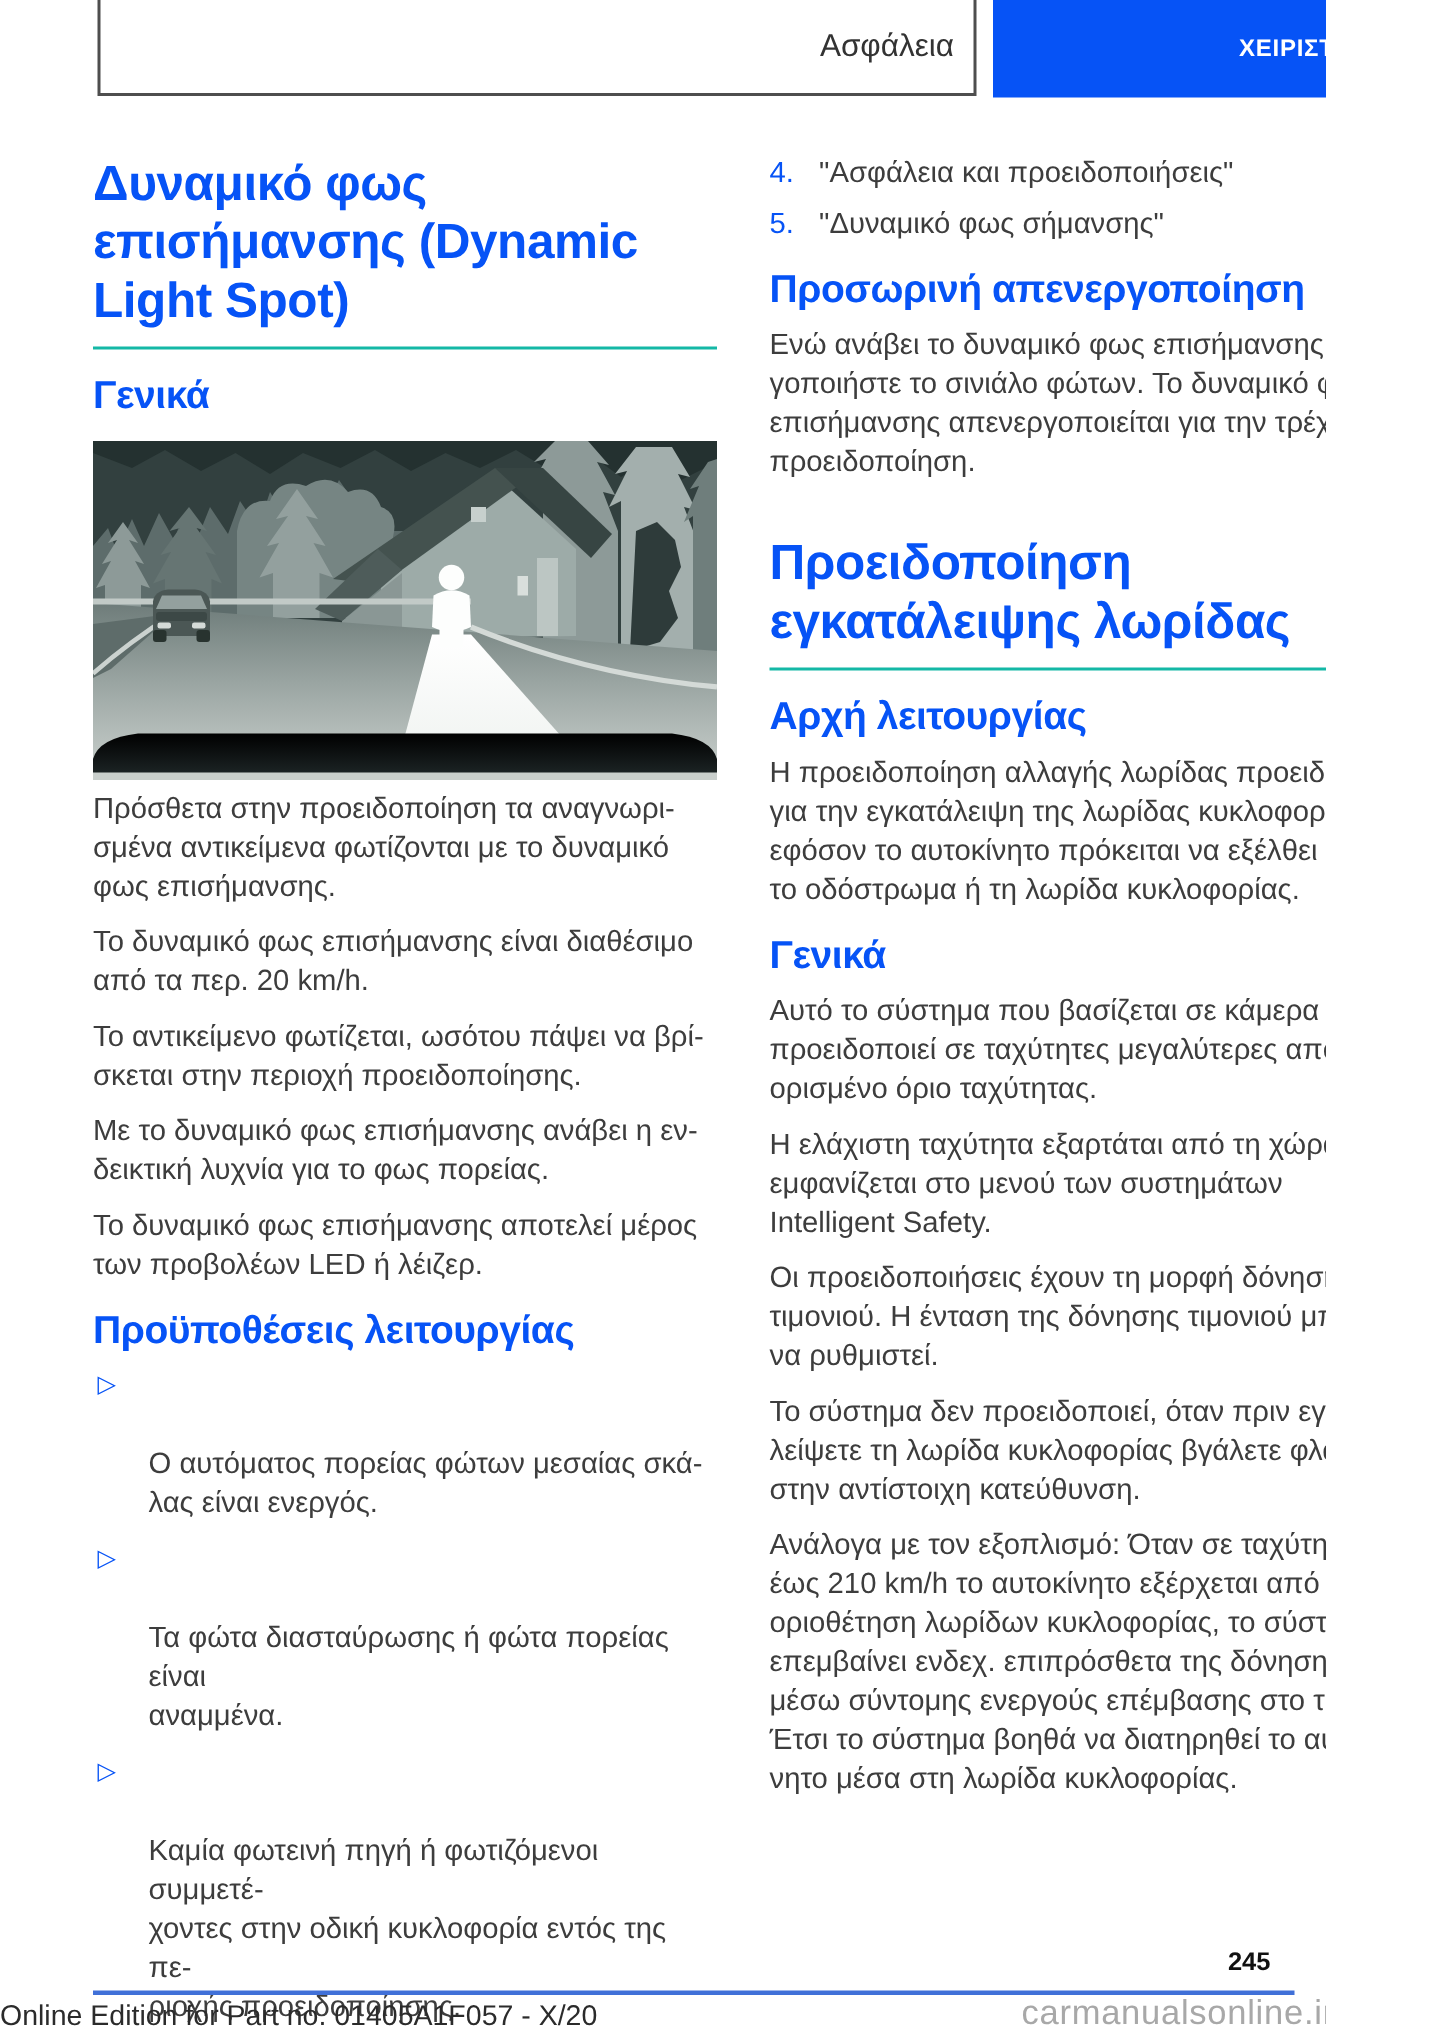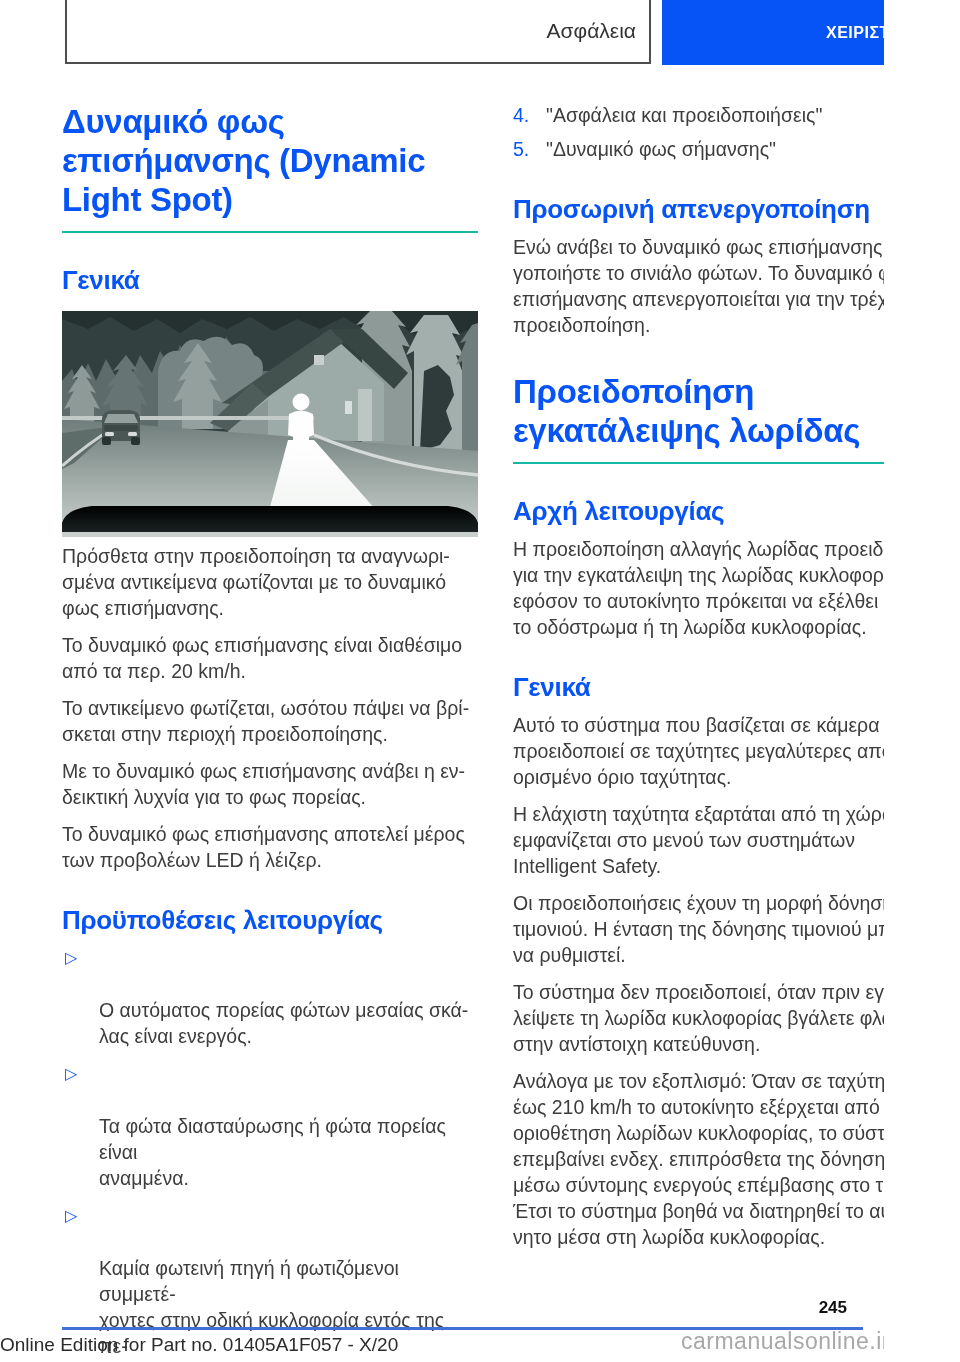--- a/index.html
+++ b/index.html
@@ -25,21 +25,21 @@
   .col-left  { left:62px;  width:416px; }
   .col-right { left:513px; width:428px; }
   .doc-title {
     color:#0653f6; font-size:33px; line-height:39px; font-weight:bold;
     margin:6px 0 0 0; padding-bottom:12px; border-bottom:2px solid #14b8a6;
     white-space:pre-line; letter-spacing:-0.3px;
   }
   .doc-title.lane { margin-top:34px; }
   .section-h {
     color:#0653f6; font-size:26px; line-height:30px; font-weight:bold;
-    margin:32px 0 10px 0; letter-spacing:-0.3px;
+    margin:15px 0 10px 0; letter-spacing:-0.3px;
   }
   .figure { margin:16px 0 6px 0; width:416px; height:226px; }
   .figure svg { display:block; }
   p.body { white-space:pre-line; margin:0 0 11px 0; }
   ul.conds { list-style:none; margin:4px 0 0 0; padding:0; }
   ul.conds li { position:relative; padding-left:37px; margin-bottom:12px; white-space:pre-line; }
   ul.conds .tri { position:absolute; left:3px; top:0; color:#0653f6; font-size:16px; line-height:26px; }
   ol.steps { list-style:none; margin:4px 0 0 0; padding:0; }
   ol.steps li { display:flex; margin-bottom:8px; }
   ol.steps .step-num { color:#0653f6; width:33px; flex-shrink:0; }

